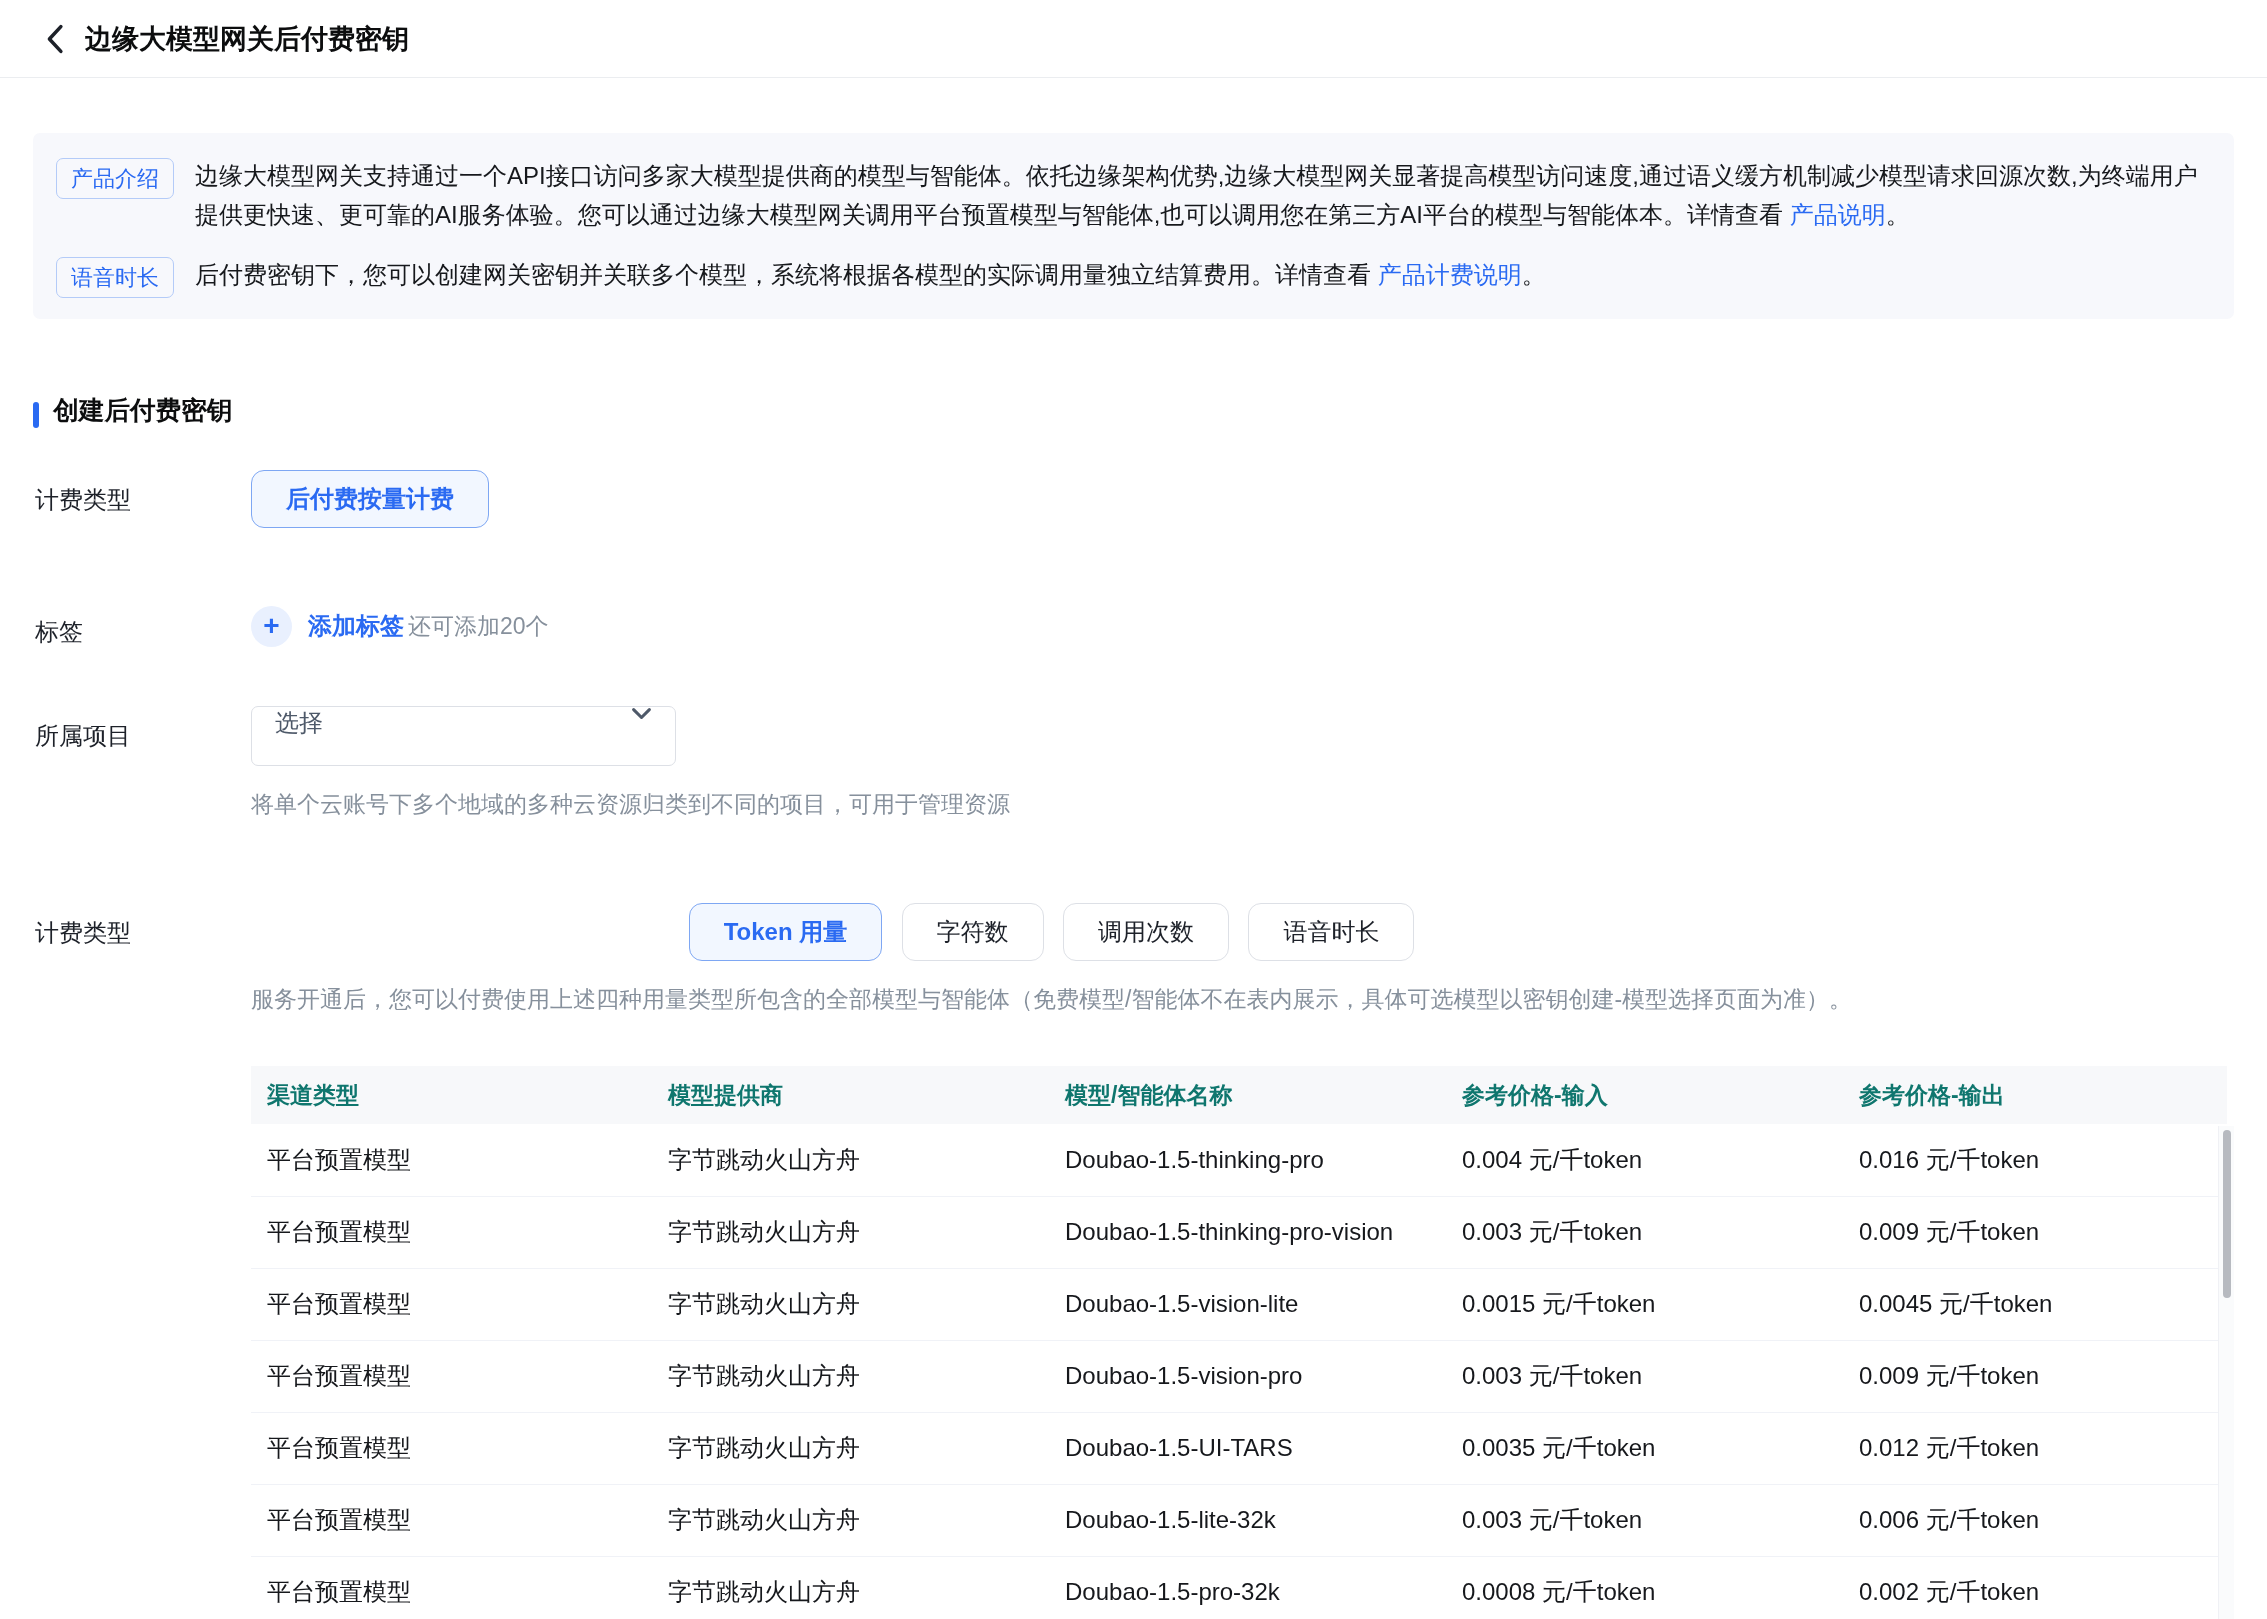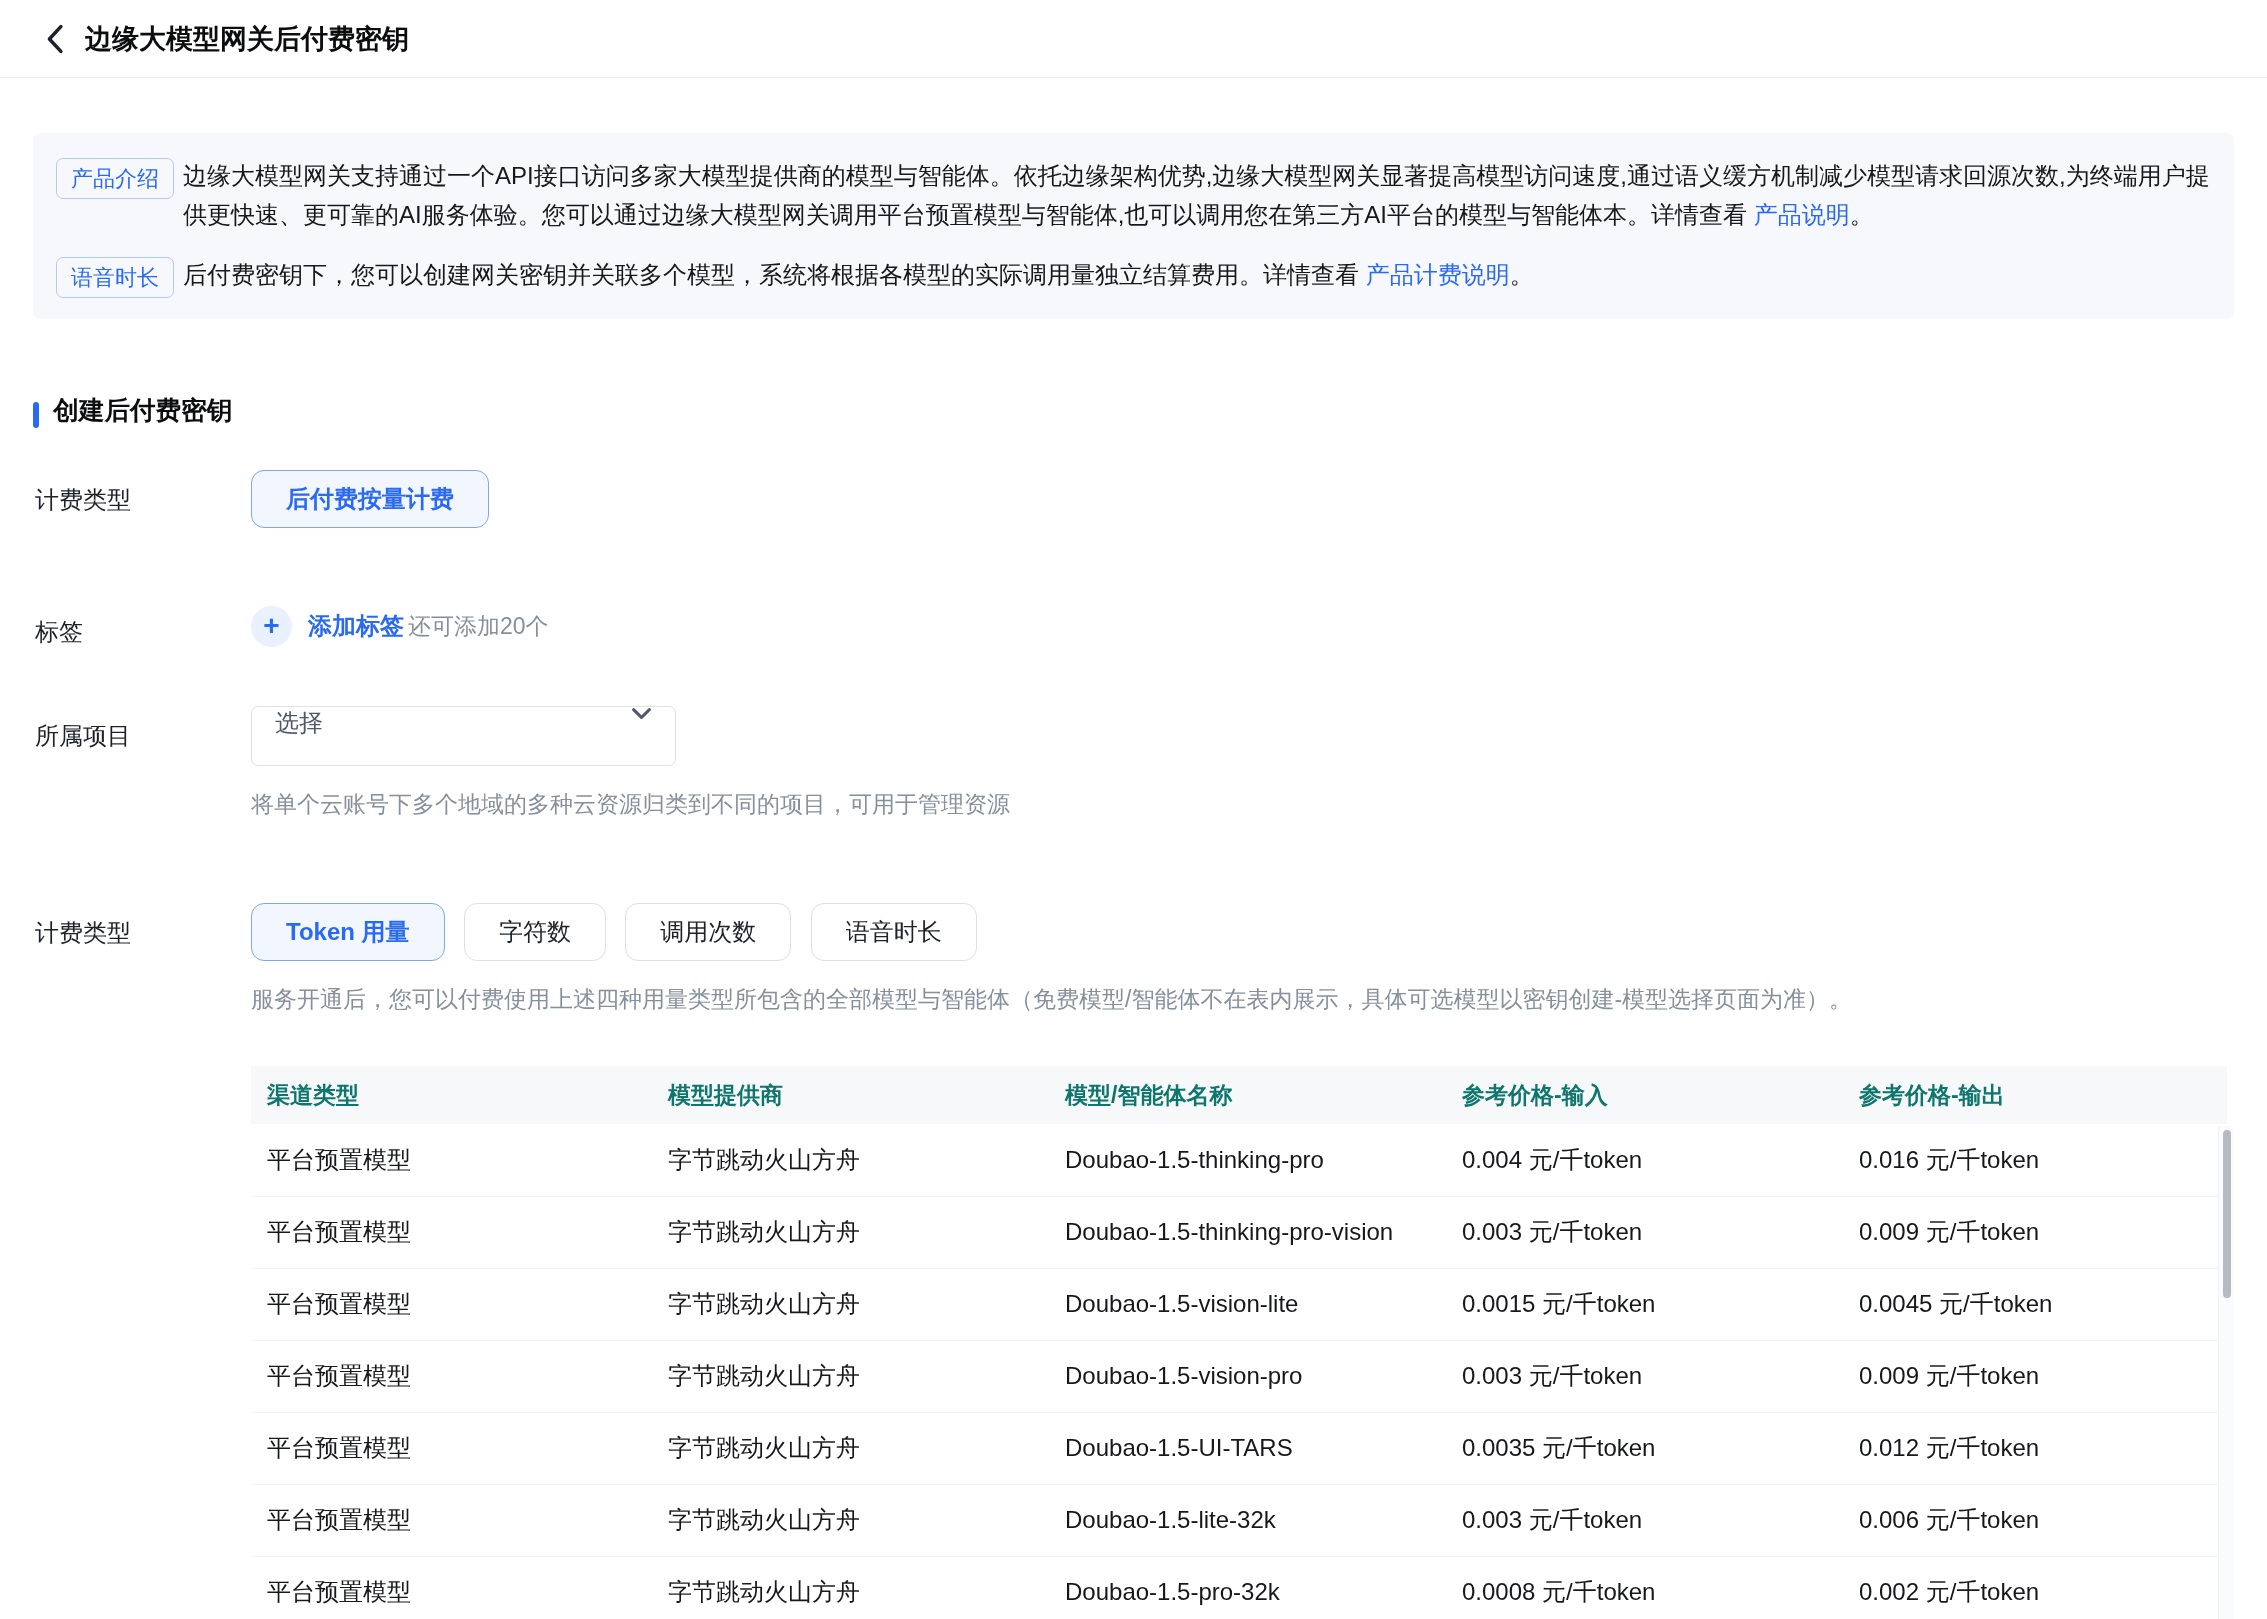--- a/index.html
+++ b/index.html
@@ -12,21 +12,21 @@
   
   .header { height:78px; display:flex; align-items:center; padding:17px 39px;
             border-bottom:1.8px solid #ebedf0; background:#fff; }
   .back-btn { width:32px; height:32px; display:flex; align-items:center; justify-content:center;
               cursor:pointer; }
   .page-title { font-size:27px; font-weight:700; margin-left:14px; color:#0c0d0e; }
 
   
   .banner { margin:55px 33px 0 33px; background:#f7f8fc; border-radius:7px;
             padding:23px 23px 21px 23px; display:flex; flex-direction:column; gap:21px; }
-  .notice { display:flex; align-items:flex-start; gap:9px; }
+  .notice { display:flex; align-items:flex-start; gap:21px; }
   .notice-badge { flex:none; border:1.8px solid #b4cbf8; color:#2a6af2; border-radius:7px;
                   font-size:22px; line-height:22px; padding:8.8px 14px; background:transparent;
                   white-space:nowrap; margin-top:1.8px; }
   .notice-text { font-size:24px; line-height:39px; color:#16181c; }
   .inline-link { color:#2a6af2; text-decoration:none; cursor:pointer; }
 
   
   .section-title { display:flex; align-items:flex-end; gap:14px; margin:74px 0 4px 33px; }
   .section-bar { width:6.2px; height:26.5px; border-radius:3.5px; background:#2a6af2; }
   .section-text { font-size:25.6px; font-weight:700; color:#0c0d0e; }
@@ -48,21 +48,21 @@
                  font-weight:700; cursor:pointer; }
   .add-tag-link { font-size:24px; font-weight:700; color:#2a6af2; margin-left:16px; cursor:pointer; }
   .tag-hint { font-size:23px; color:#86909c; margin-left:4px; }
 
   .select-box { width:425px; height:60px; border:1.8px solid #dde0e6; border-radius:7px;
                 display:flex; align-items:flex-start; justify-content:space-between;
                 padding:0 23px; cursor:pointer; background:#fff; }
   .select-placeholder { font-size:24px; color:#4e5969; }
   .helper-text { font-size:23px; color:#86909c; margin-top:23px; }
 
-  .usage-tabs { display:flex; gap:19.4px; }
+  .usage-tabs { display:flex; gap:19.4px;justify-content:center; }
 
   
   .table-wrap { position:relative; margin:51px 0 0 251px; width:1983px; height:575px; overflow:hidden;
                 background:#fff; }
   table.price { width:1967px; border-collapse:collapse; table-layout:fixed; }
   table.price th { background:#f7f8fa; height:58px; text-align:left; font-weight:700;
                    font-size:23px; color:#0f766e; padding:0 0 0 16px; }
   table.price td { height:72px; font-size:24px; color:#16181c; padding:0 0 0 16px;
                    border-bottom:1.8px solid #f0f2f7; background:#fff; }
   table.price thead th:last-child { width:384px; }

